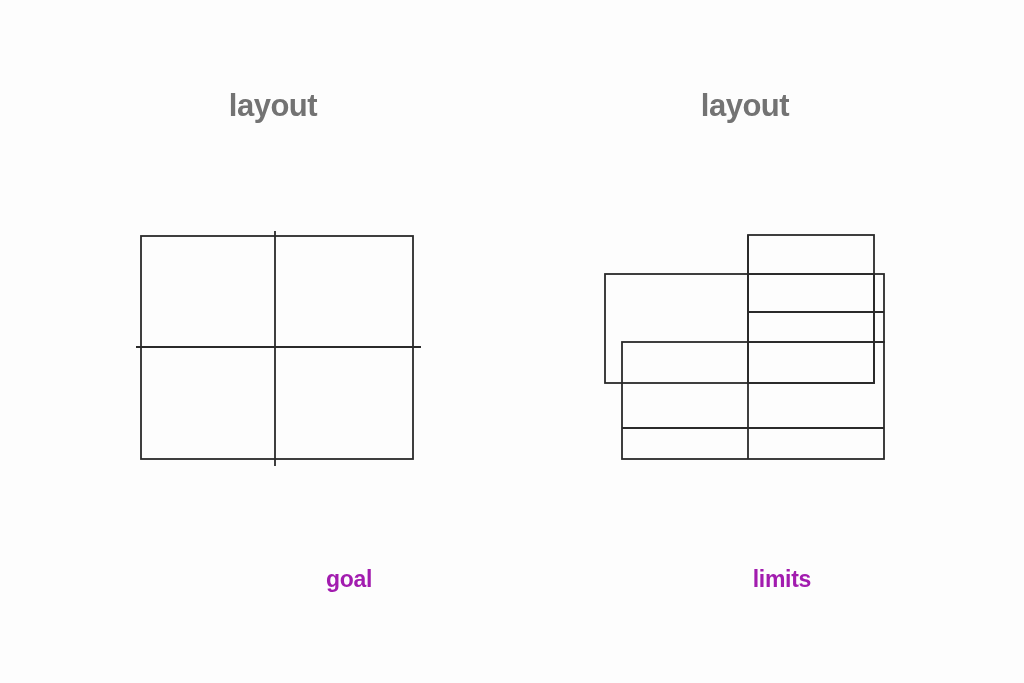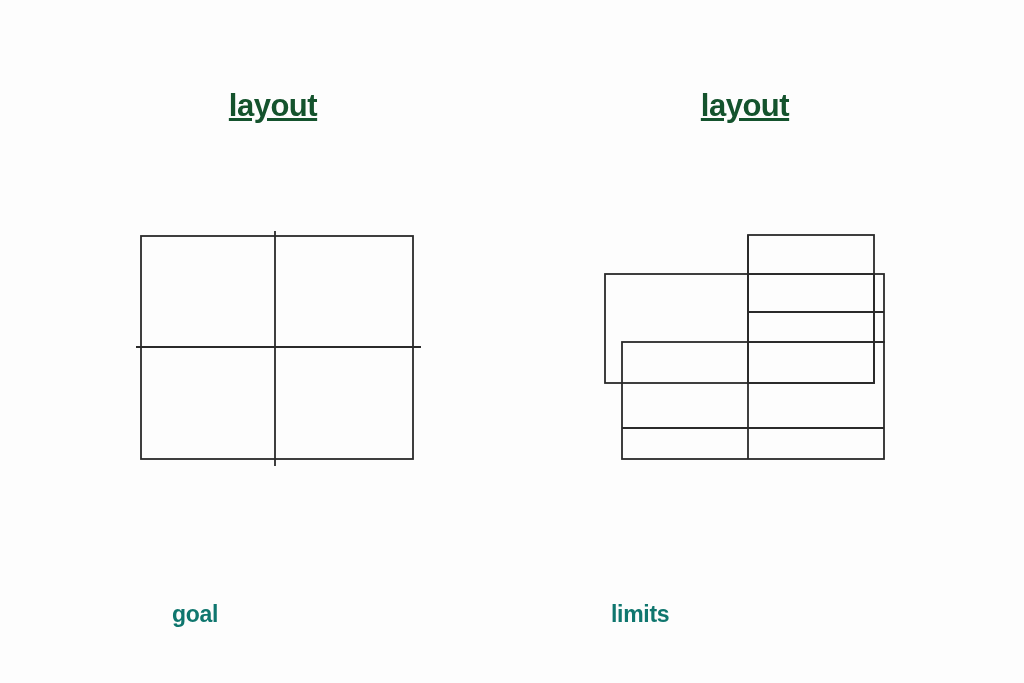--- a/index.html
+++ b/index.html
@@ -8,36 +8,34 @@
       background: #fdfdfd;
       position: relative;
       overflow: hidden;
       font-family: "Liberation Sans", "DejaVu Sans", sans-serif;
     }
     .title {
       position: absolute;
       top: 88px;
       font-size: 31px;
       font-weight: bold;
-      color: #14532d;
+      color: #737373;
       text-align: center;
       width: 200px;
       letter-spacing: -0.5px;
-      text-decoration: underline;
     }
     .caption {
       position: absolute;
       top: 566px;
       font-size: 23px;
       font-weight: bold;
-      color: #0f766e;
-      text-align: left;
+      color: #a21caf;
+      text-align: right;
       width: 200px;
       letter-spacing: -0.3px;
-      margin-top: 35px;
     }
     svg.diagram {
       position: absolute; left: 0; top: 0;
     }
   </style>
 </head>
 <body>
 
 <div class="title" style="left:173px;">layout</div>
 <div class="title" style="left:645px;">layout</div>

